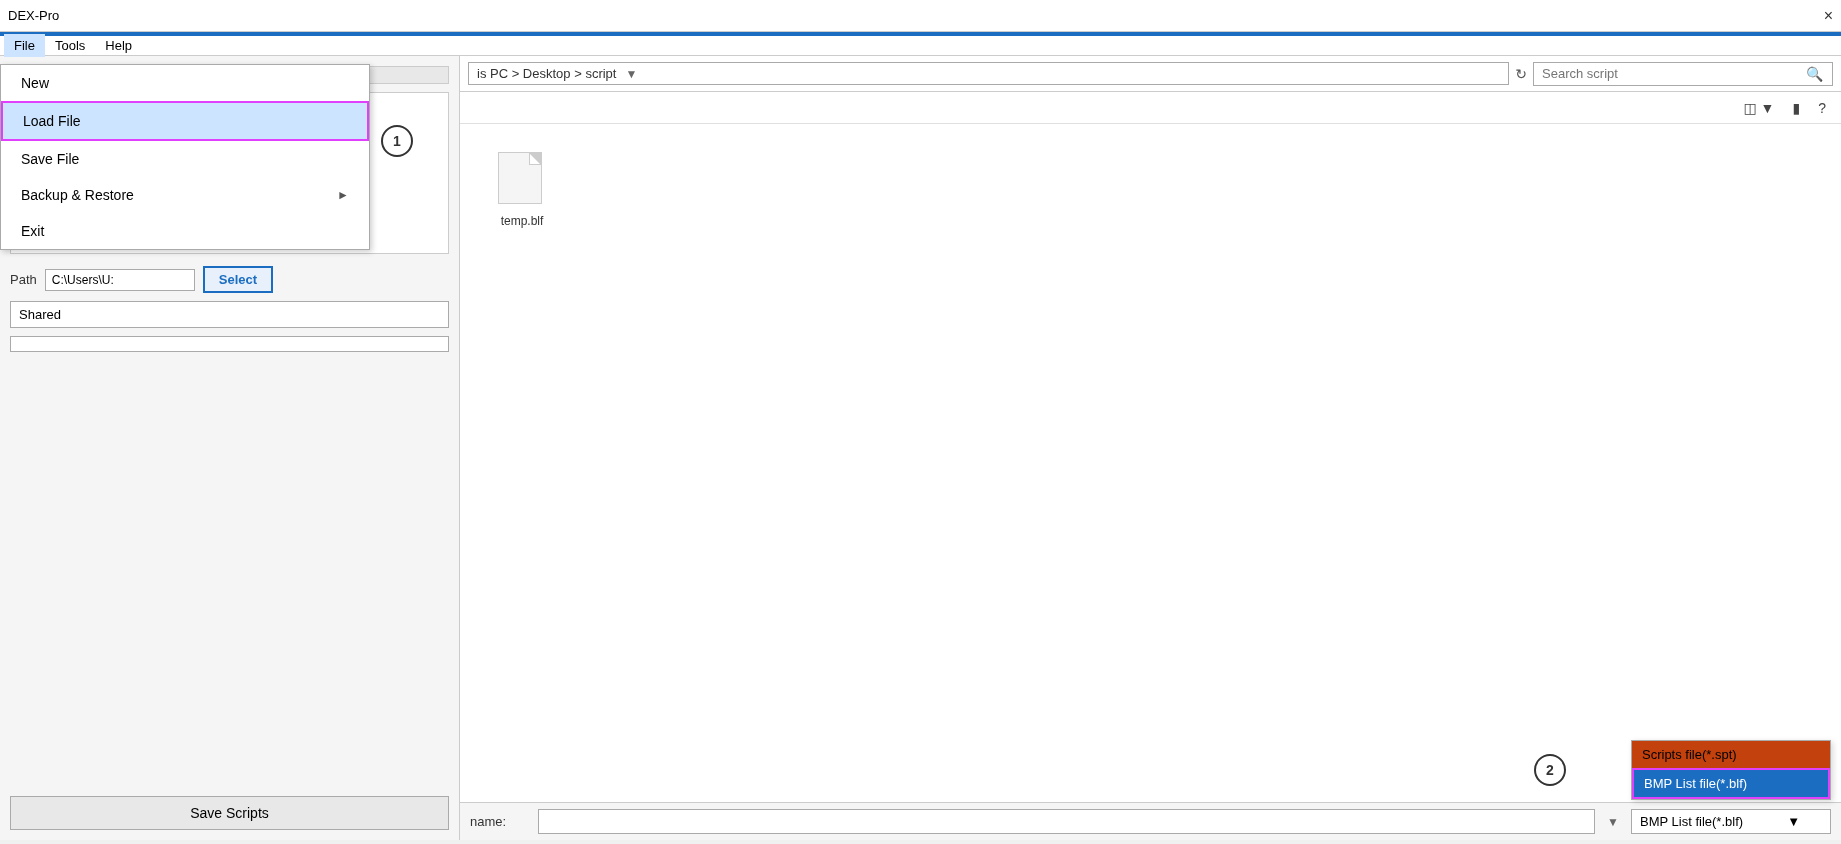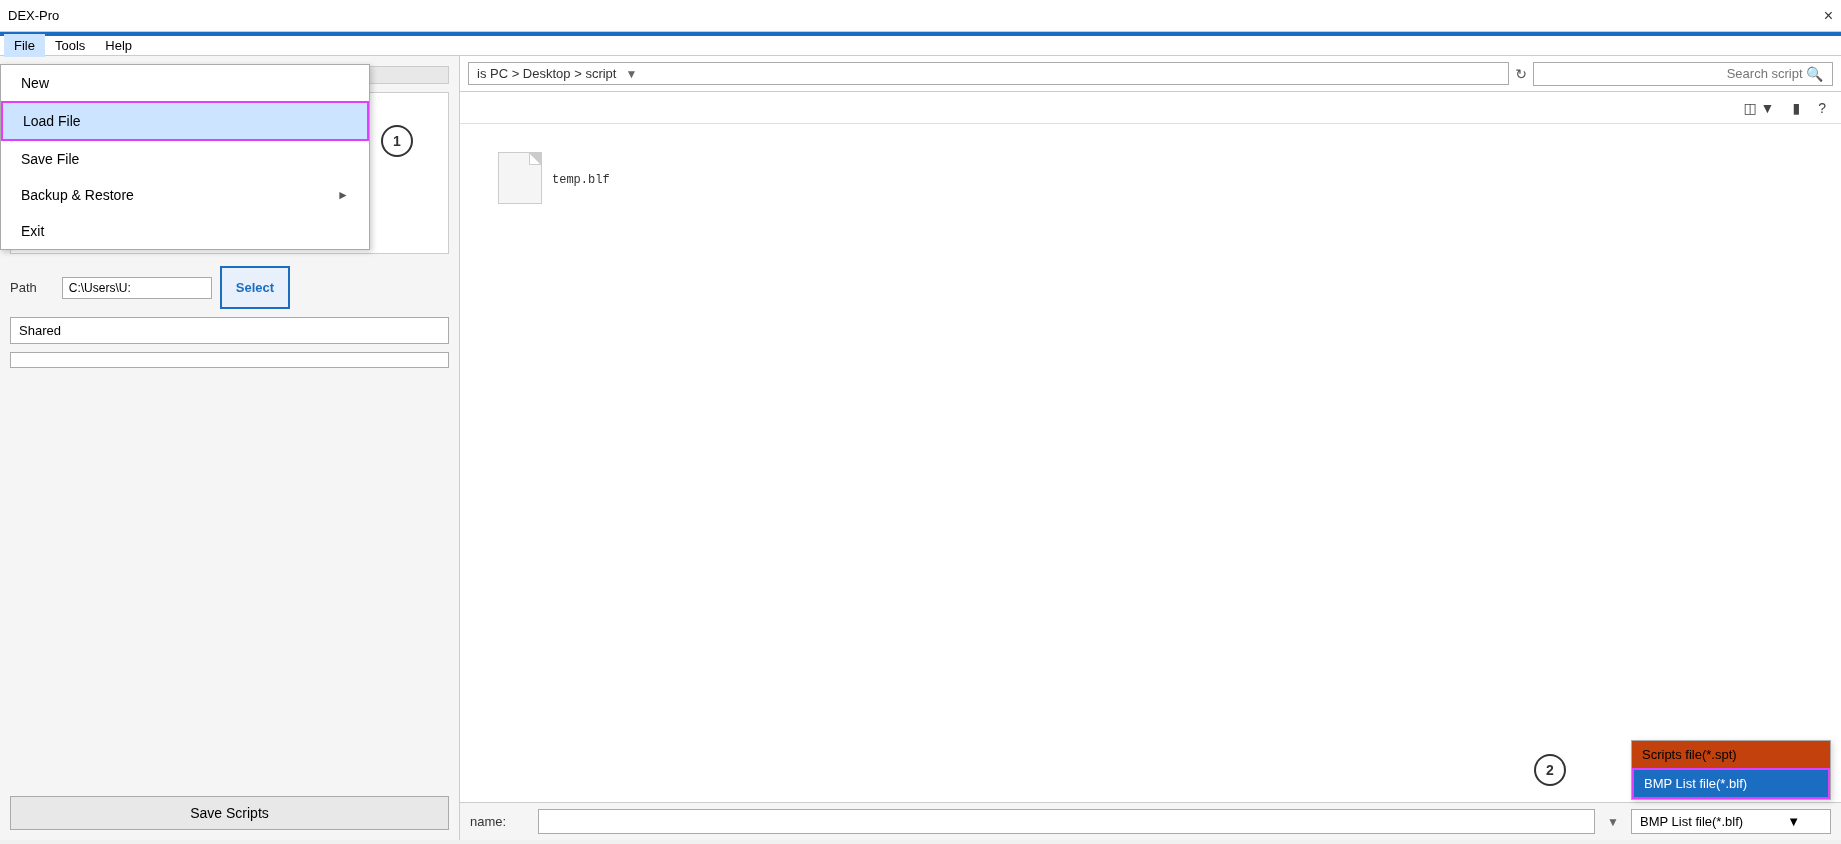--- a/index.html
+++ b/index.html
@@ -172,26 +172,25 @@
     }
     .path-label {
       font-size: 13px;
       color: #333;
     }
     .path-input {
       border: 1px solid #aaa;
       padding: 3px 6px;
       font-size: 12px;
       width: 150px;
-      margin-left: 17px;
     }
     .select-btn {
       border: 2px solid #1a6dc1;
       background: #e8f0fb;
-      padding: 12px 14px;
+      padding: 4px 14px;
       font-size: 13px;
       cursor: pointer;
       color: #1a6dc1;
       font-weight: bold;
     }
 
     
     .shared-input {
       border: 1px solid #aaa;
       padding: 5px 8px;
@@ -285,21 +284,20 @@
       padding: 3px 8px;
       width: 300px;
       gap: 4px;
     }
     .search-input {
       border: none;
       outline: none;
       font-size: 13px;
       flex: 1;
       color: #14532d;
-      text-align: right;
     }
     .search-icon-span {
       color: #666;
       font-size: 14px;
     }
 
     
     .toolbar-icons {
       display: flex;
       align-items: center;
@@ -320,25 +318,25 @@
 
     
     .file-area {
       flex: 1;
       padding: 20px 30px;
       overflow: auto;
       background: #fff;
     }
     .file-icon-container {
       display: inline-flex;
+      flex-direction: column;
       align-items: center;
       gap: 6px;
       cursor: pointer;
       padding: 8px;
-      font-family: Liberation Mono, monospace;
     }
     .file-icon {
       width: 48px;
       height: 56px;
       position: relative;
     }
     .file-icon-body {
       width: 44px;
       height: 52px;
       background: #f5f5f5;

